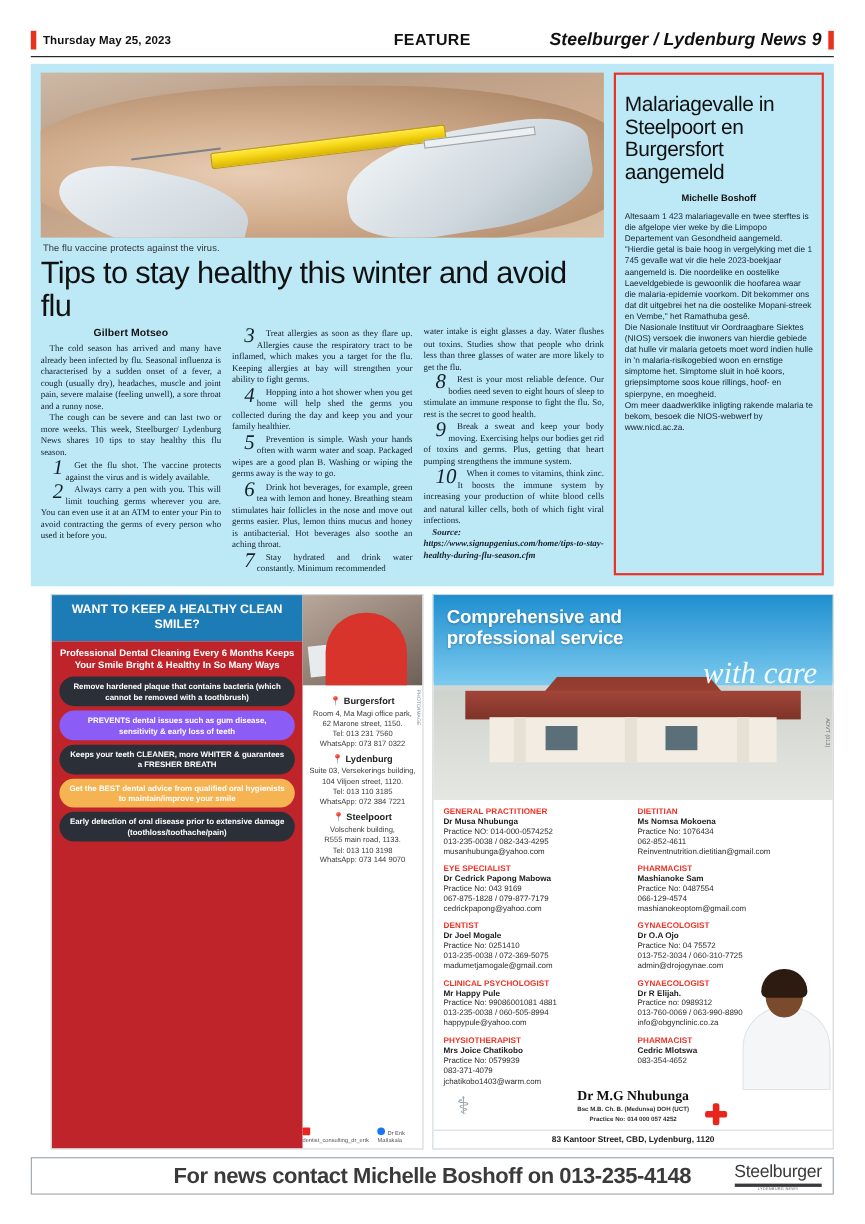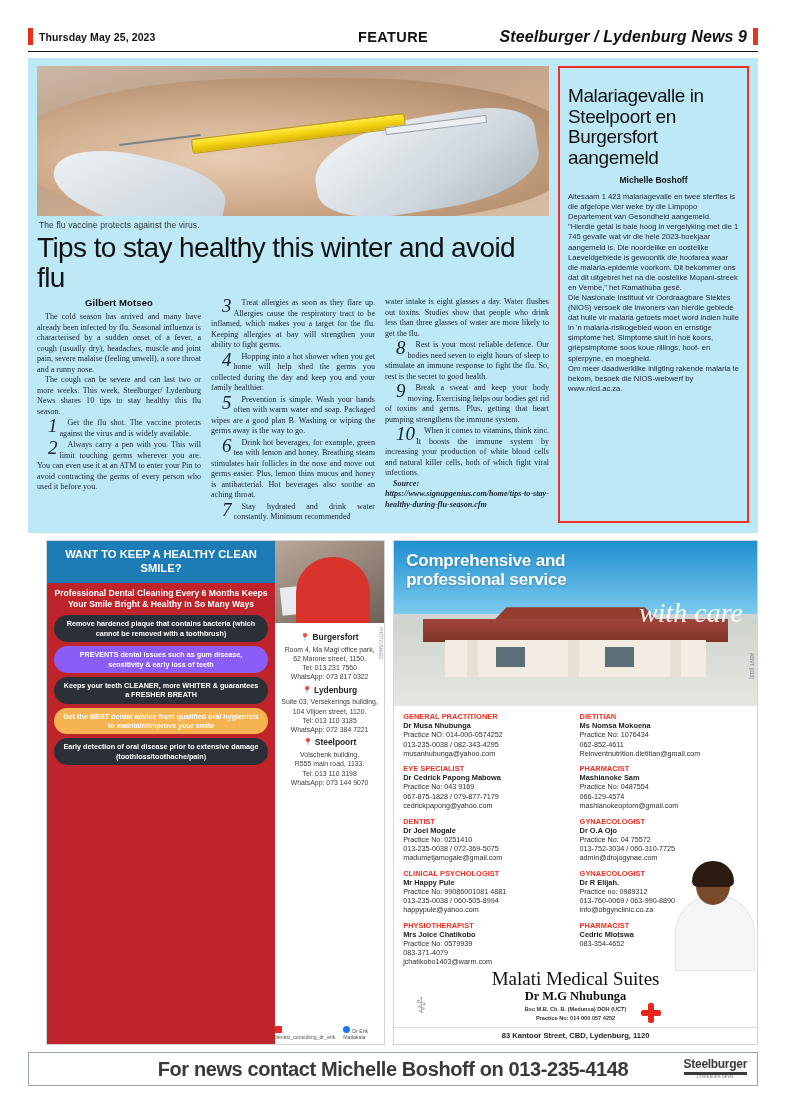--- a/index.html
+++ b/index.html
@@ -227,21 +227,21 @@
   .m-caduceus { position: absolute; left: 16px; bottom: 2px; width: 22px; height: 30px; color: #9aa3aa; font-size: 22px; line-height: 1; }
   .m-addr { text-align: center; font-size: 7.6px; font-weight: 700; color: #1c1c1c; border-top: 1px solid #d4dadf; padding: 3px 0 4px 0; }
 
   
   .footer {
     margin-top: 7px; height: 34px; border: 1px solid #9aa3aa; background: #fff;
     display: flex; align-items: center; justify-content: center; gap: 16px; position: relative;
   }
   .footer-text { font-size: 20px; font-weight: 800; color: #3a3a3a; letter-spacing: -.4px; }
   .footer-logo { position: absolute; right: 10px; top: 4px; text-align: center; }
-  .footer-logo .sb { font-size: 12px; font-weight: 700; color: #3a3a3a; letter-spacing: -.3px; }
+  .footer-logo .sb { font-size: 16px; font-weight: 400; color: #3a3a3a; letter-spacing: -.3px; }
   .footer-logo .rule { height: 3px; background: #3a3a3a; margin-top: 1px; }
   .footer-logo .tiny { font-size: 3.6px; color: #6a6a6a; letter-spacing: .2px; }
 </style>
 </head>
 <body>
 
 <div class="page">
 
   <div class="masthead">
     <span class="mh-bar"></span>
@@ -509,21 +509,20 @@
 
           <div class="m-doc">
             <div class="coat"></div>
             <div class="face2"></div>
             <div class="hair"></div>
           </div>
         </div>
 
         <div class="m-logo">
           <div class="m-caduceus">⚕</div>
-          <div class="ttl">Malati Medical Suites</div>
           <div class="sub">Dr M.G Nhubunga</div>
           <div class="qual">Bsc M.B. Ch. B. (Medunsa) DOH (UCT)</div>
           <div class="qual">Practice No: 014 000 057 4252</div>
           <div class="m-cross"></div>
         </div>
 
         <div class="m-addr">83 Kantoor Street, CBD, Lydenburg, 1120</div>
       </div>
     </div>
   </div>

